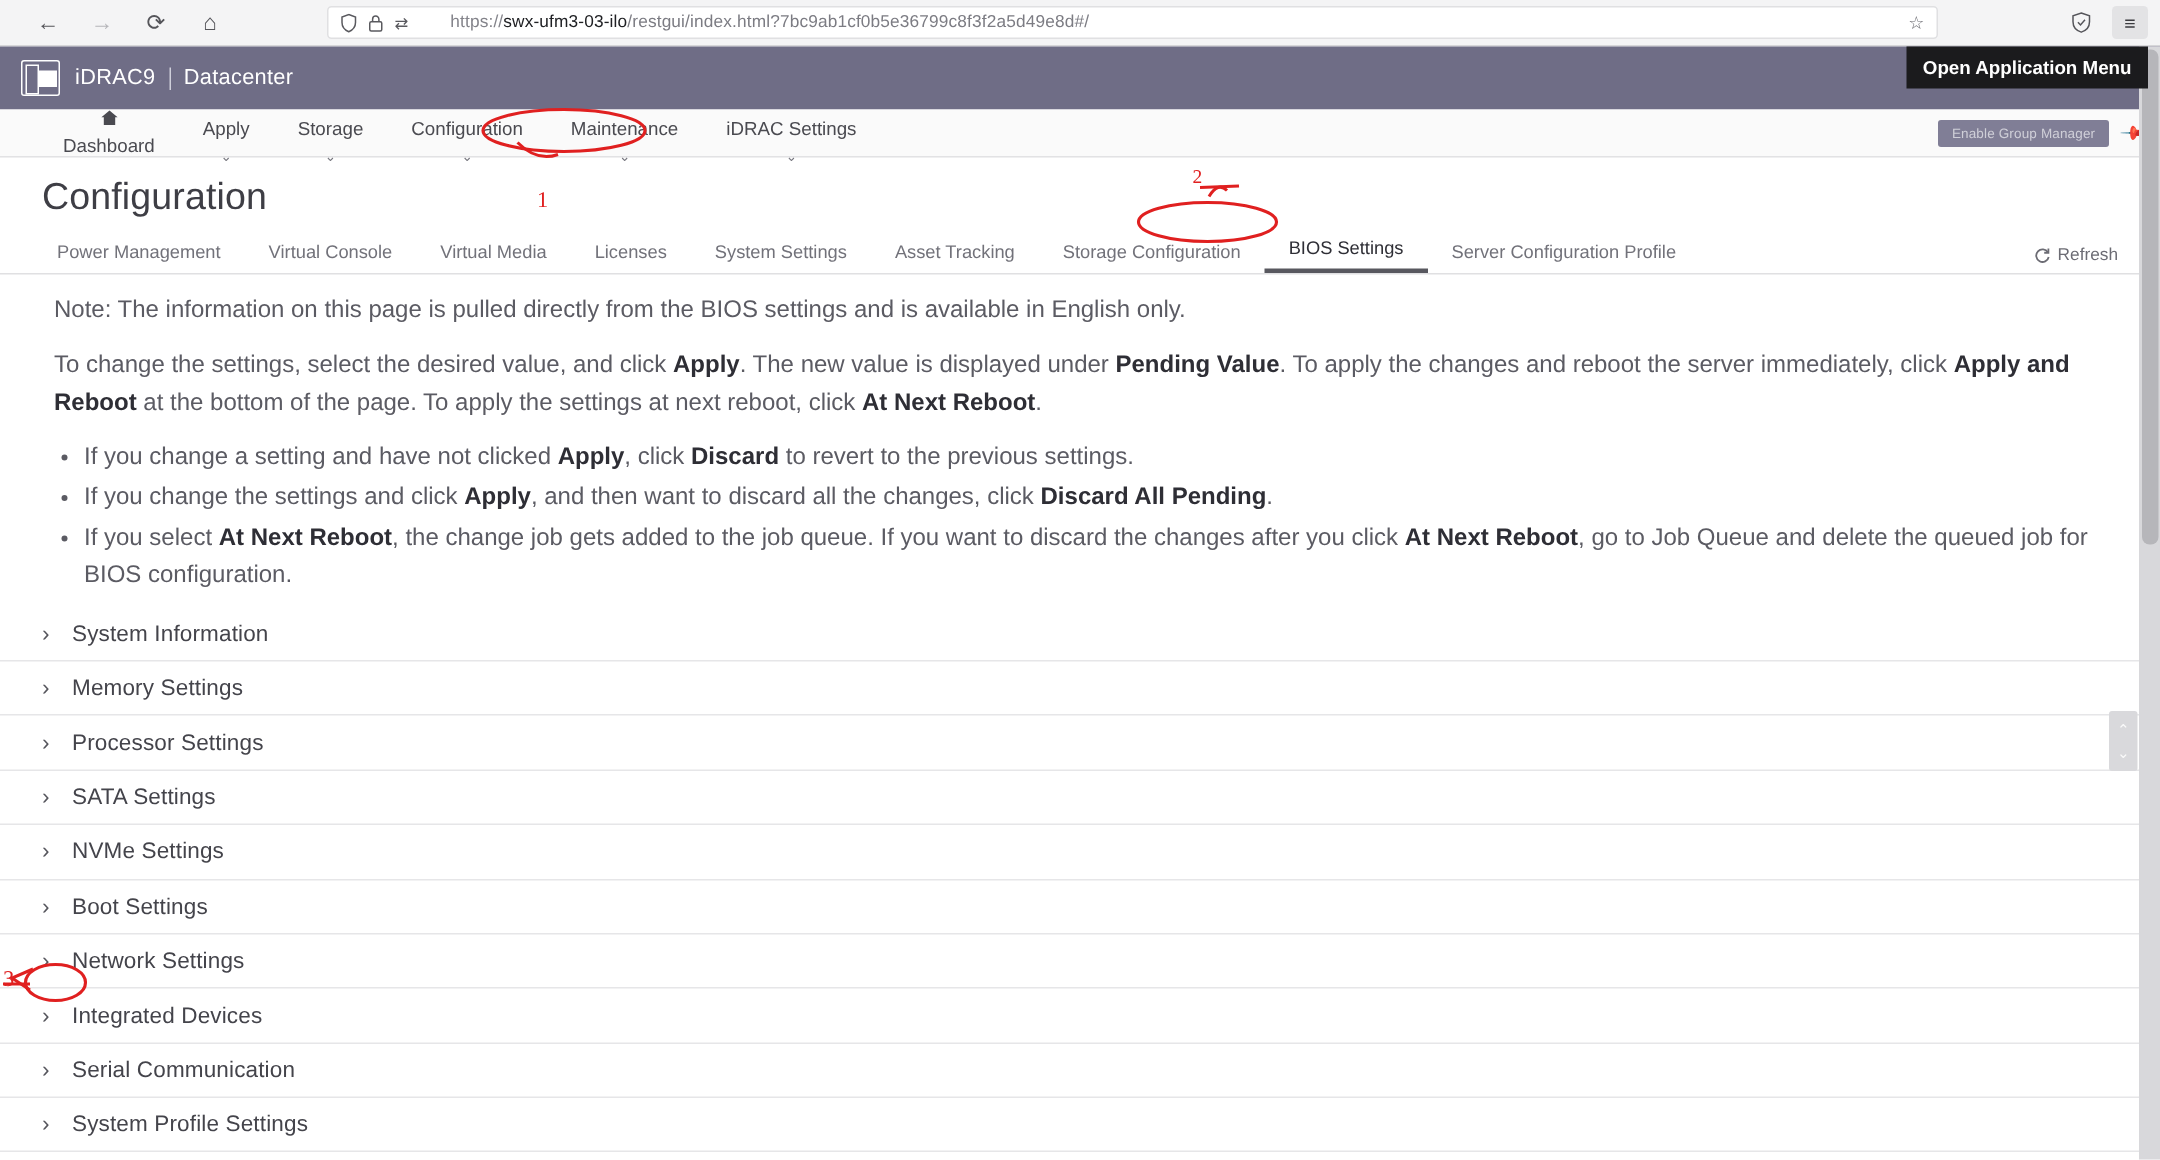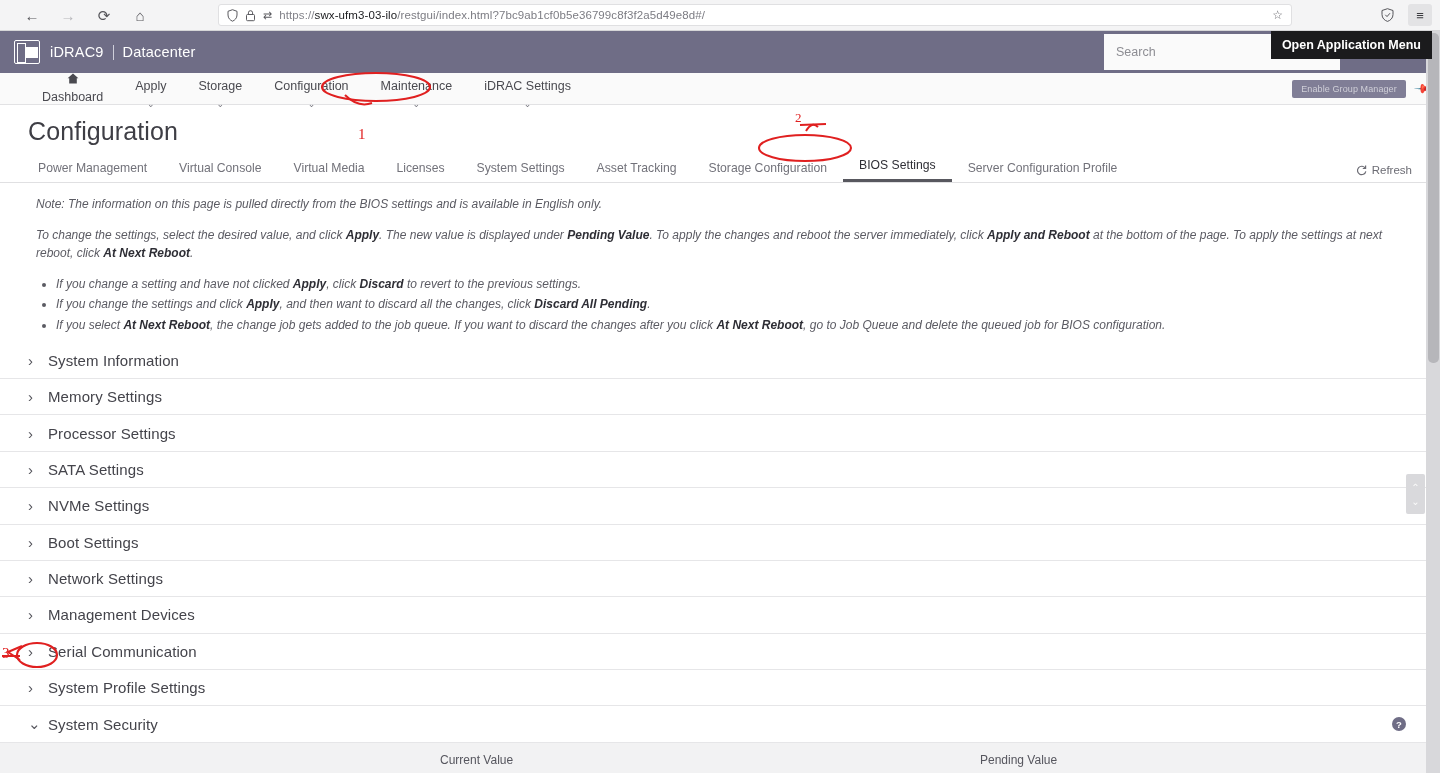--- a/index.html
+++ b/index.html
@@ -23,21 +23,21 @@
   .nav-btn.disabled { color:#b6b6ba; }
   .urlbar {
     position:absolute; left:218px; right:148px; height:22px;
     background:#ffffff; border-radius:3px; border:1px solid #e0e0e2;
     display:flex; align-items:center; padding:0 8px; gap:7px;
   }
   .url-icons { display:flex; align-items:center; gap:7px; color:#5a5a5f; flex:0 0 auto; }
   .url-text { font-size:11.5px; color:#7c7c83; white-space:nowrap; overflow:hidden;
               letter-spacing:.1px; }
   .url-text b { color:#202124; font-weight:400; }
-  .url-text .scheme { color:#83838a; }
+  .url-text .scheme { color:#83838a;margin-left:21px; }
   .star { margin-left:auto; font-size:12px; color:#6a6a70; }
   .chrome-right { position:absolute; right:8px; display:flex; align-items:center; gap:14px; }
   .hamburger { width:24px; height:22px; background:#e3e3e5; border-radius:3px;
                display:flex; align-items:center; justify-content:center; font-size:13px; color:#3b3b3f;}
 
   
   .masthead {
     height:42px; background:#6f6d86; display:flex; align-items:center;
     padding-left:14px; position:relative;
   }
@@ -75,21 +75,21 @@
                 letter-spacing:.1px; }
 
   .tabs { display:flex; align-items:flex-end; border-bottom:1px solid #e0e0e2; padding-left:28px;
           height:27px; position:relative; }
   .tab { font-size:12.2px; color:#72727a; padding:0 16px 7px 16px; white-space:nowrap; }
   .tab:first-child { padding-left:10px; }
   .tab.active { color:#2f2f36; border-bottom:3px solid #58585f; }
   .refresh { position:absolute; right:28px; bottom:6px; font-size:11.5px; color:#6c6c74;
              display:flex; align-items:center; gap:5px;justify-content:space-between; }
 
-  .notes { padding:12px 28px 0 36px; color:#5b5b63; font-size:12px; line-height:1.55;font-style:italic; }
+  .notes { padding:12px 28px 0 36px; color:#5b5b63; font-size:16px; line-height:1.55; }
   .notes b { color:#2e2e35; font-weight:700; }
   .notes p { margin:0 0 12px 0; }
   .notes ul { margin:0; padding-left:20px; }
   .notes li { margin-bottom:2px; }
 
   .accordion { margin-top:8px; }
   .acc-row {
     height:36.4px; display:flex; align-items:center; border-bottom:1px solid #e6e6e8;
     padding-left:28px; position:relative;
   }
@@ -164,23 +164,20 @@
   </div>
 </div>
 
 <div class="masthead">
   <span class="logo-mark"></span>
   <span class="brand">
     <span>iDRAC9</span>
     <span class="sep"></span>
     <span>Datacenter</span>
   </span>
-  <div class="search-box">
-    <span>Search</span>
-  </div>
 </div>
 
 <div class="navbar">
   <div class="nav-item">
     <svg class="nicon" width="12" height="11" viewBox="0 0 12 11">
         <path d="M6 .6 L11.4 5.2 H9.8 V10.4 H2.2 V5.2 H.6 Z" fill="#4a4a50"></path>
       </svg>
     <span>Dashboard</span>
   </div>
   <div class="nav-item">
@@ -292,21 +289,21 @@
     <div class="acc-row">
       <span class="acc-chev">›</span>
       <span class="acc-label">Boot Settings</span>
     </div>
     <div class="acc-row">
       <span class="acc-chev">›</span>
       <span class="acc-label">Network Settings</span>
     </div>
     <div class="acc-row">
       <span class="acc-chev">›</span>
-      <span class="acc-label">Management Devices</span>
+      <span class="acc-label">Integrated Devices</span>
     </div>
     <div class="acc-row">
       <span class="acc-chev">›</span>
       <span class="acc-label">Serial Communication</span>
     </div>
     <div class="acc-row">
       <span class="acc-chev">›</span>
       <span class="acc-label">System Profile Settings</span>
     </div>
 

